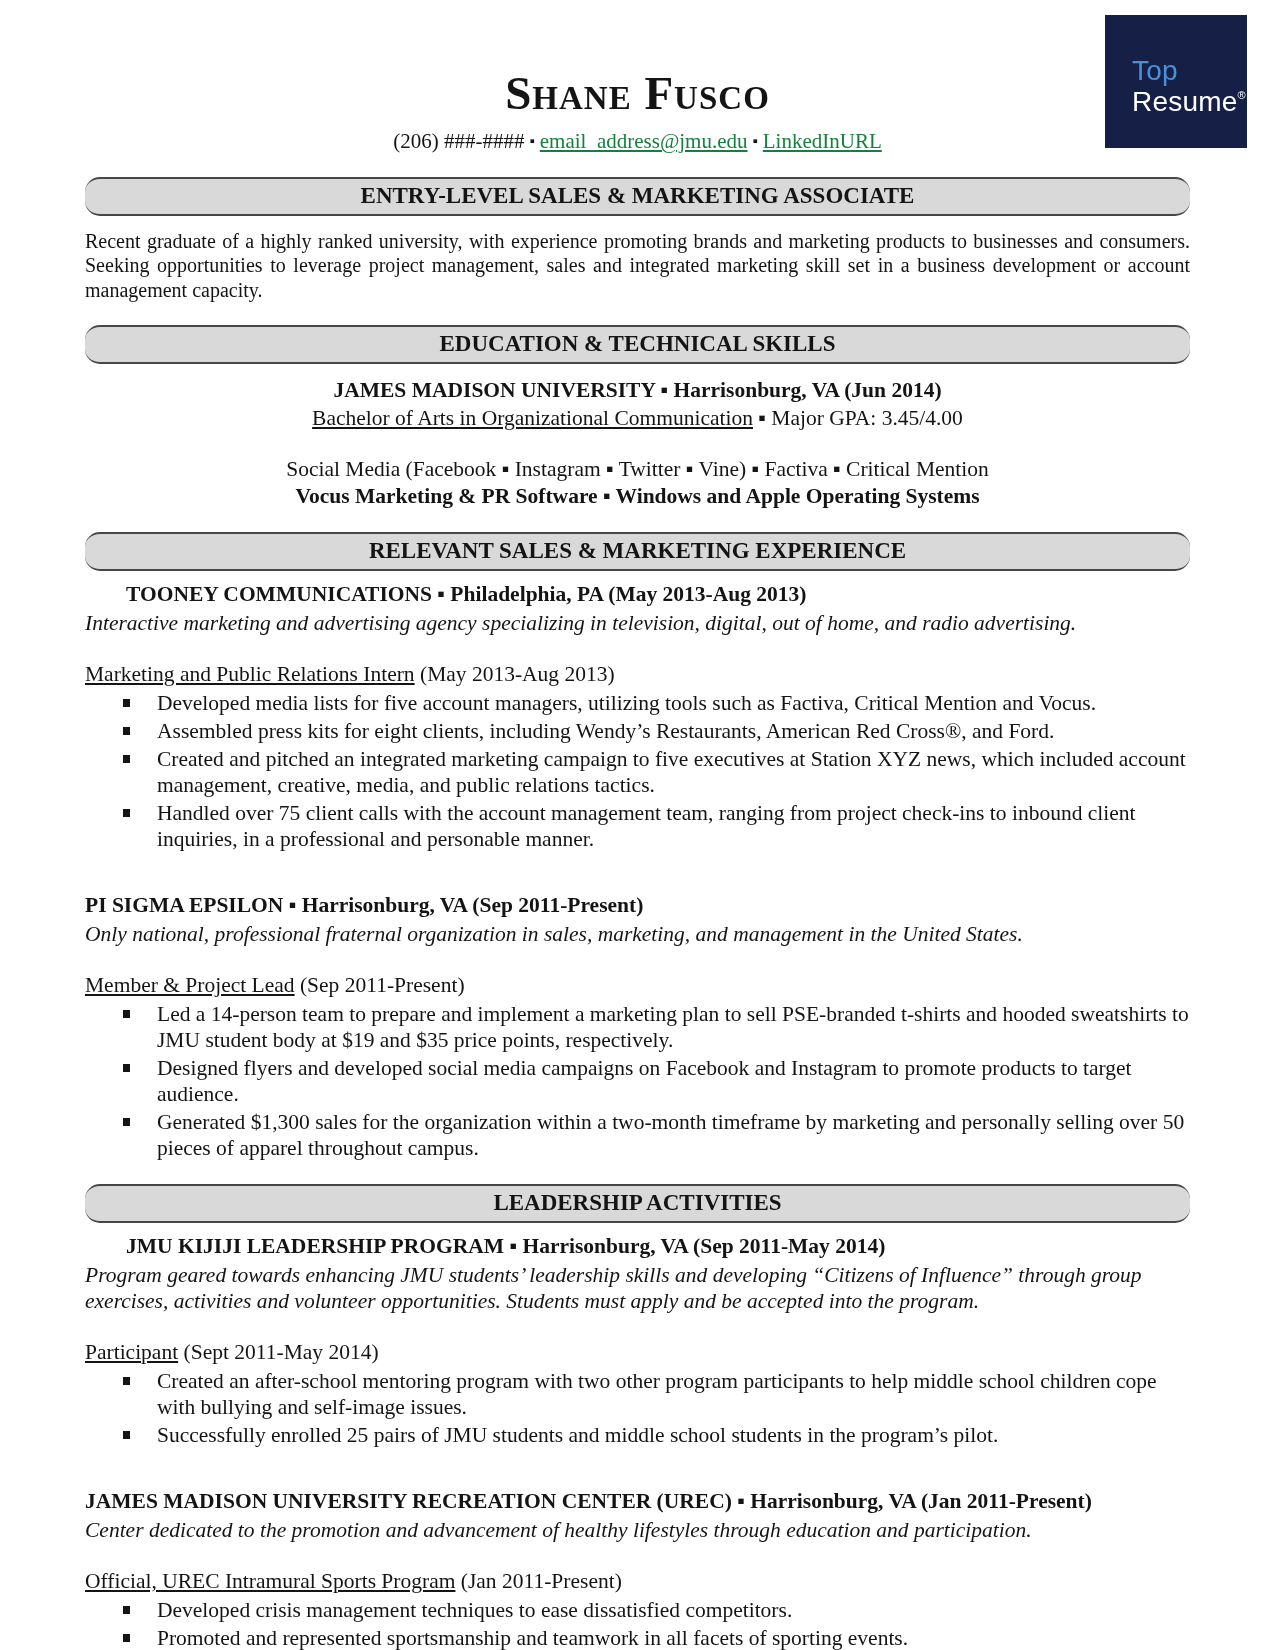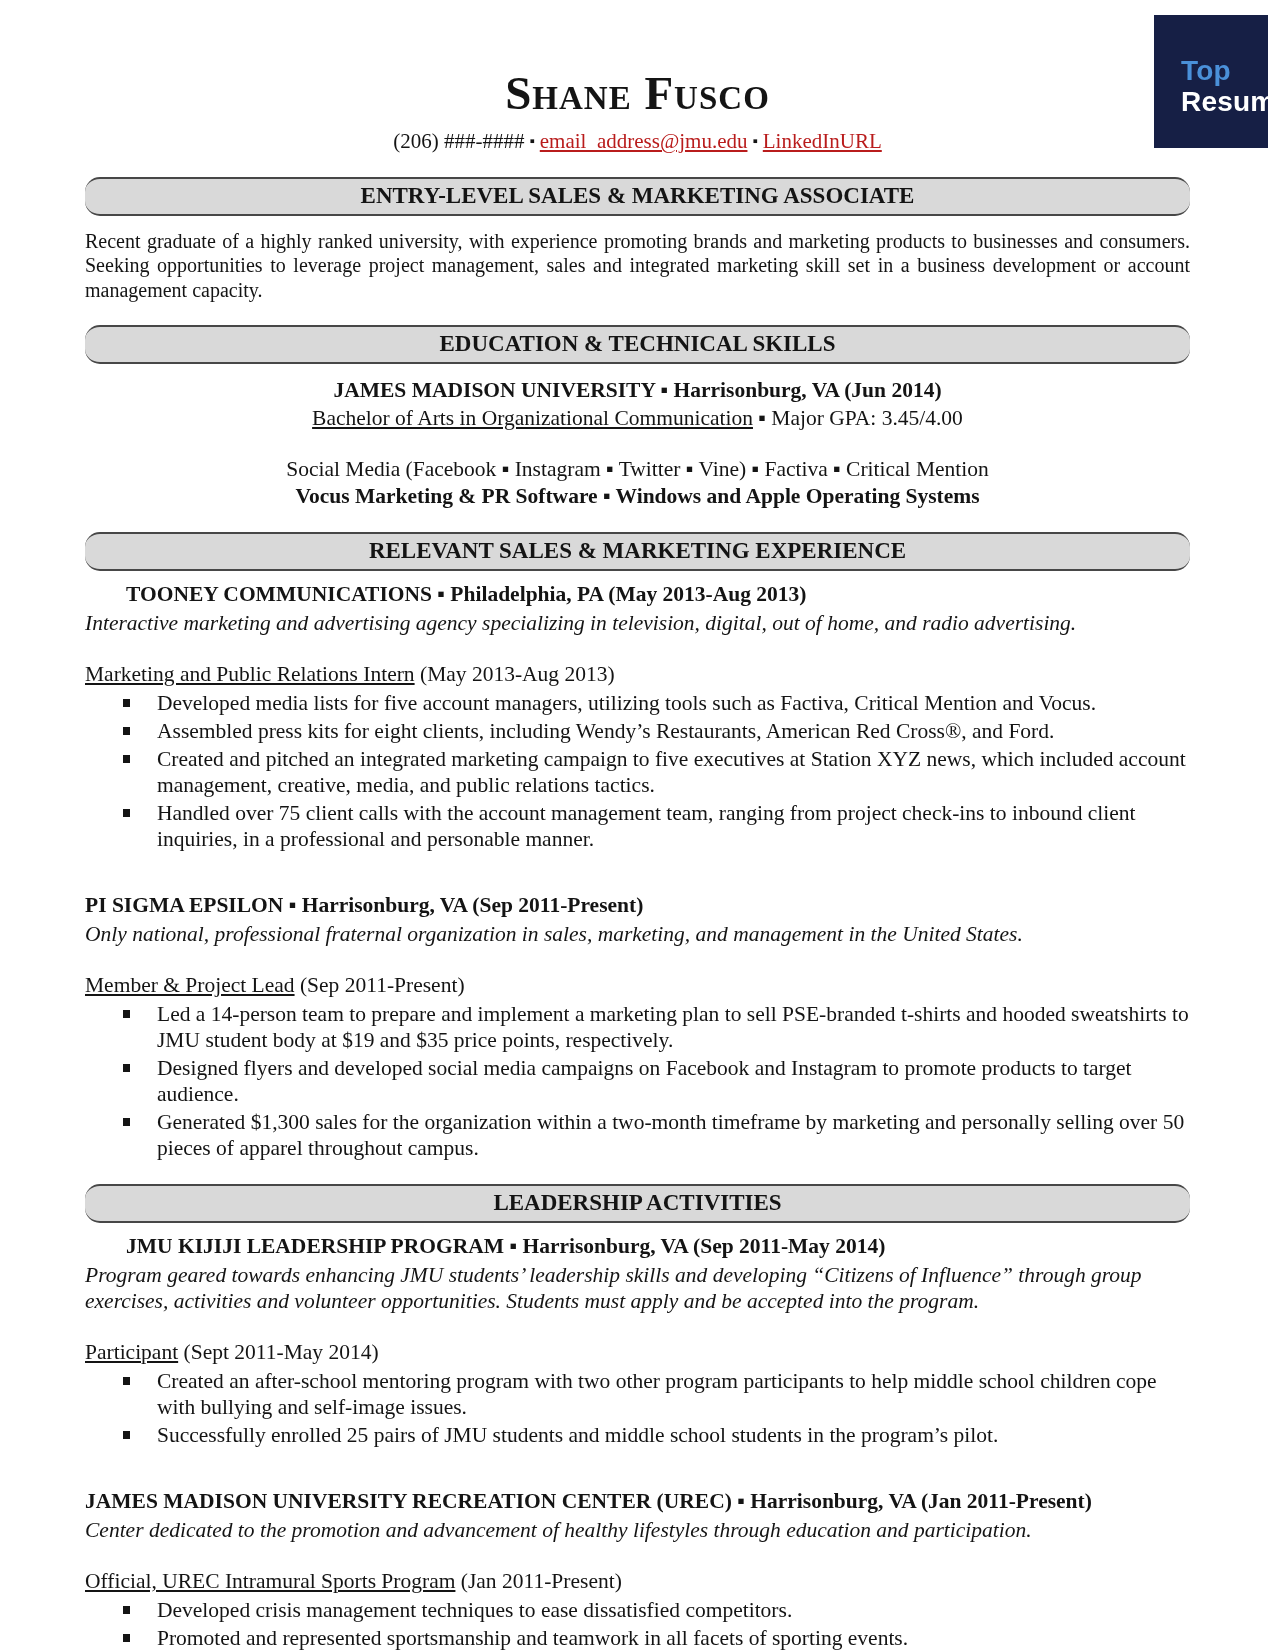--- a/index.html
+++ b/index.html
@@ -24,38 +24,38 @@
     font-variant-caps: small-caps;
     letter-spacing: 1px;
     line-height: 1;
   }
   .contact {
     margin-top: 12px;
     text-align: center;
     font-size: 21px;
     line-height: 1.2;
   }
-  .contact a { color: #b91c1c; text-decoration: underline; }
+  .contact a { color: #15803d; text-decoration: underline; }
   .sep {
     display: inline-block;
     font-size: 15px;
     vertical-align: 2px;
     padding: 0 5px;
   }
 
   
   .logo {
     position: absolute;
     top: 15px;
-    right: 7px;
-    width: 114px;
+    right: 28px;
+    width: 142px;
     height: 133px;
     background: #161F45;
     font-family: "Liberation Sans", sans-serif;
-    font-weight: bold;
+    font-weight: normal;
     box-sizing: border-box;
     padding: 40px 0 0 27px;
     line-height: 1.12;
     font-size: 28px;
     letter-spacing: 0.2px;
   }
   .logo .t { color: #4A90D9; display: block; }
   .logo .r { color: #FFFFFF; display: block; white-space: nowrap; }
   .logo .reg { font-size: 11px; vertical-align: 12px; }
 

